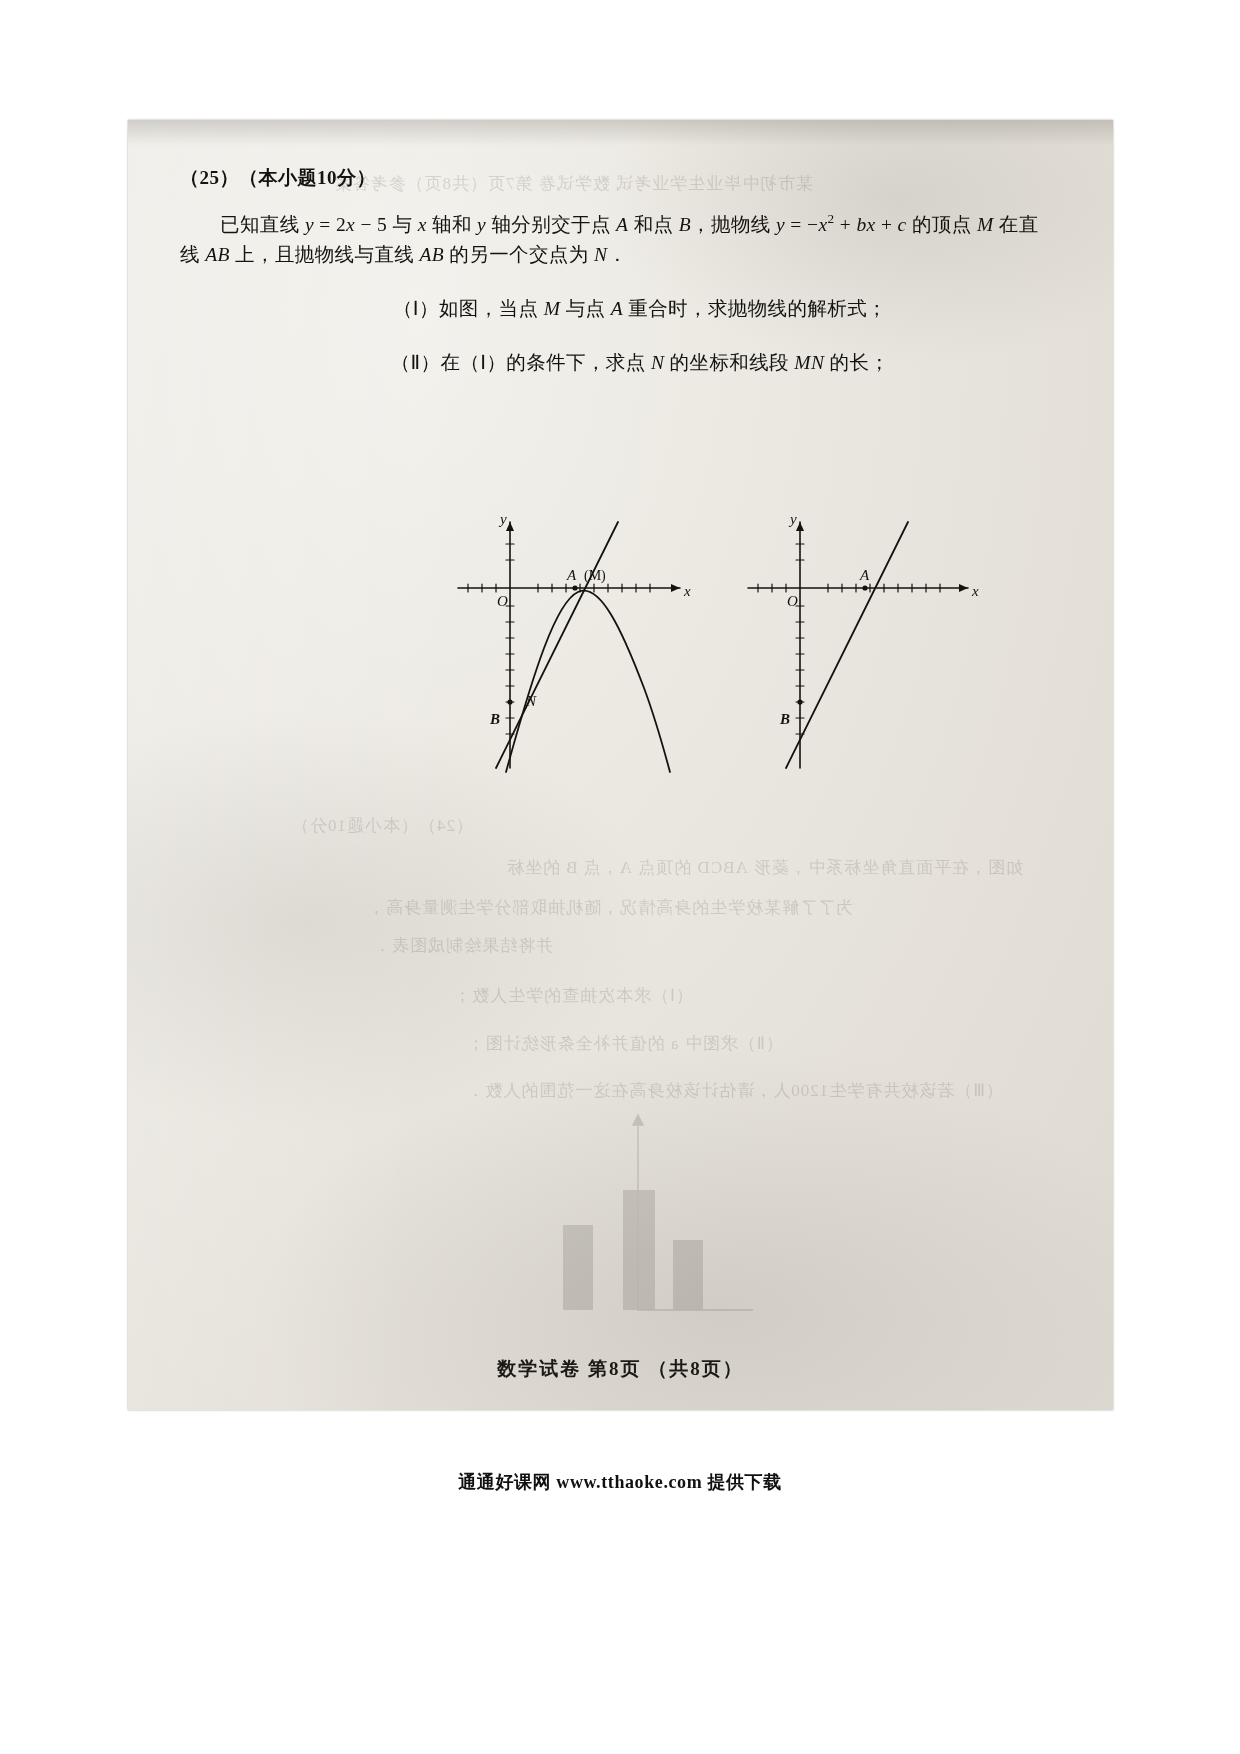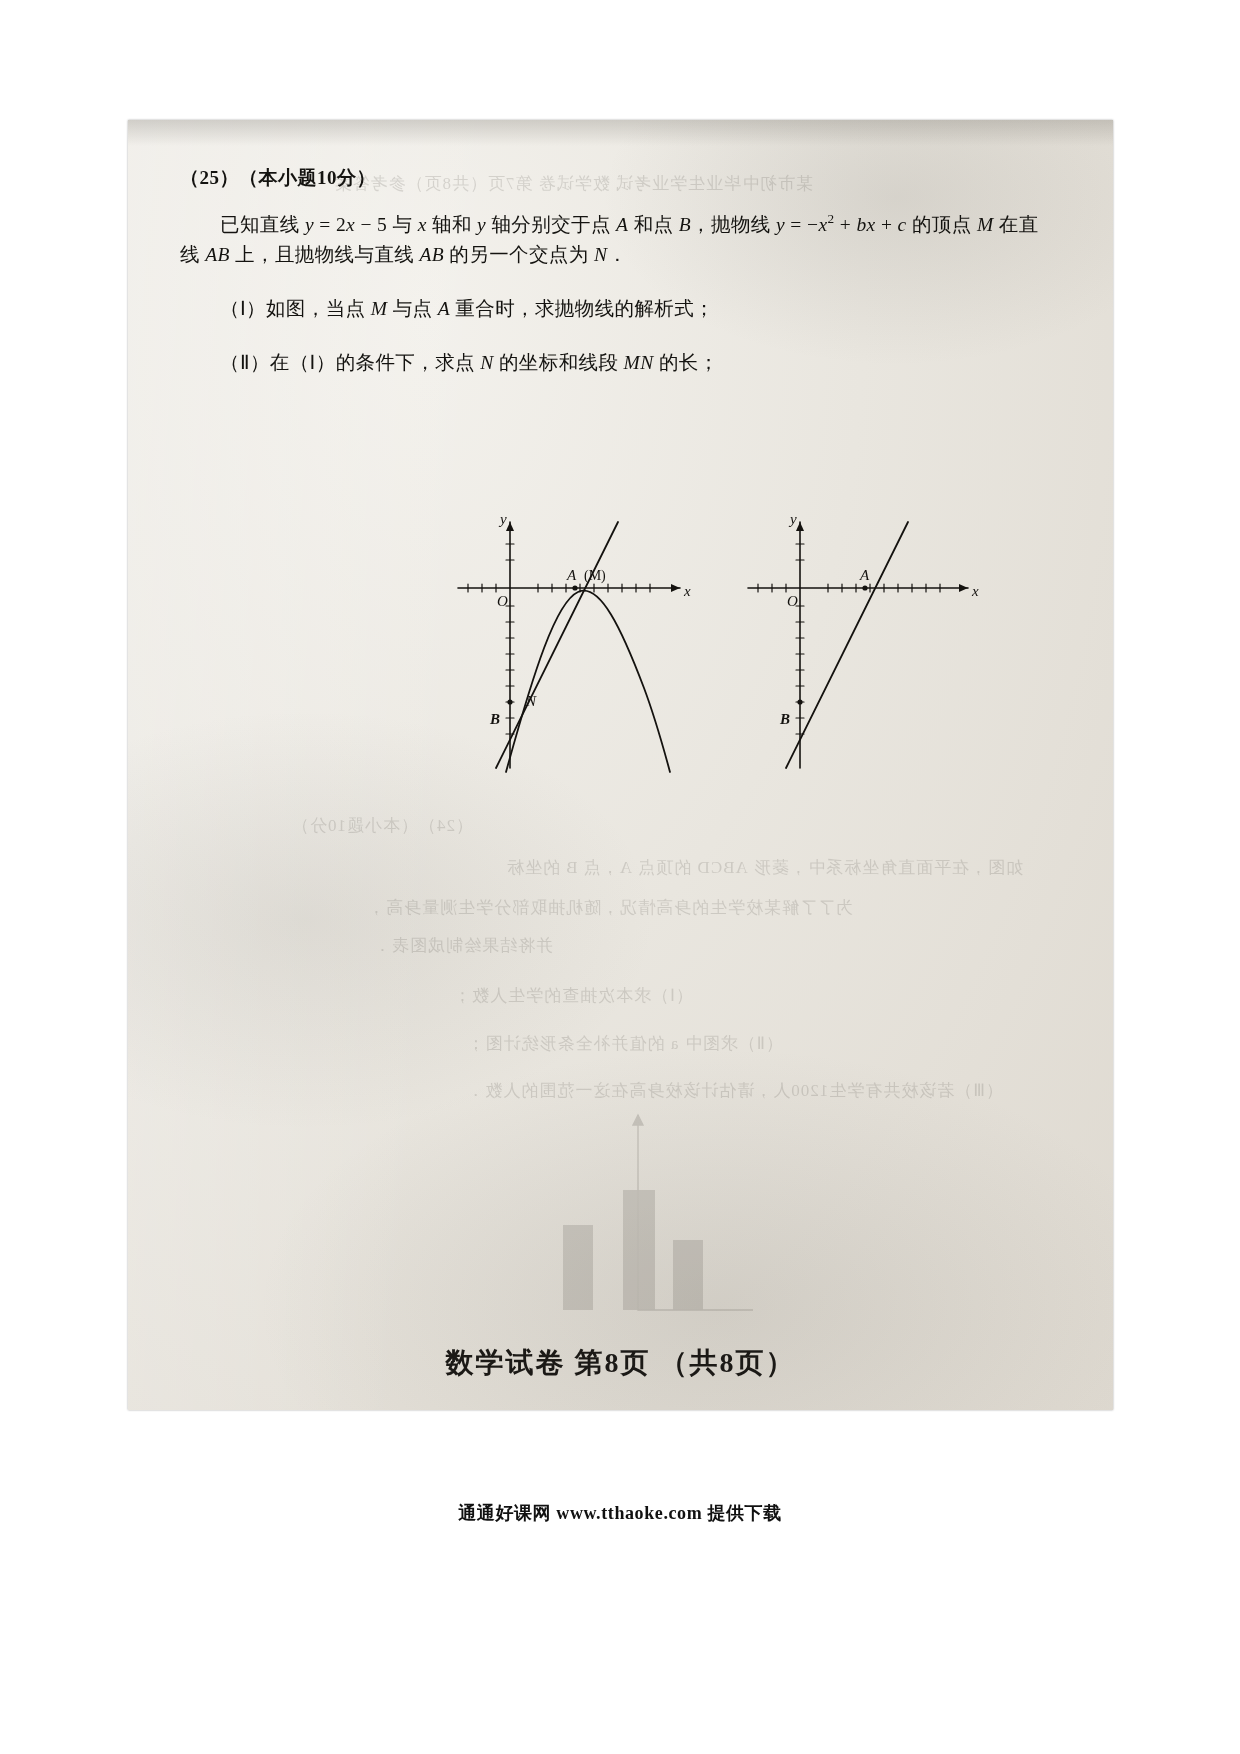--- a/index.html
+++ b/index.html
@@ -92,57 +92,56 @@
     font-size: 19px;
     margin: 0 0 22px 0;
   }
   .para {
     margin: 8px 0 24px 0;
     text-indent: 40px;
     font-size: 19.5px;
     letter-spacing: 0.4px;
     line-height: 1.55;
   }
-  .para.sub { text-indent: 40px; }
+  .para.sub { text-indent: 40px; text-align: center; }
   i.v { font-family: "Liberation Serif", serif; font-style: italic; }
   sup { font-size: 0.68em; }
 
   
   .figures {
     position: absolute;
     left: 320px;
     top: 390px;
     width: 620px;
     height: 300px;
   }
   .figures svg { display: block; }
 
   
   .page-footer {
     position: absolute;
     left: 0; right: 0;
     bottom: 28px;
     text-align: center;
-    font-size: 28px;
+    font-size: 19px;
     font-weight: bold;
     color: #1b1916;
     letter-spacing: 2px;
   }
 
   
   #site-credit {
     position: absolute;
     left: 0; right: 0;
     top: 1470px;
     text-align: center;
     font-size: 18px;
     font-weight: bold;
     color: #111;
     letter-spacing: 0.6px;
-    margin-top: 31px;
   }
 </style>
 </head>
 <body>
 
 <div id="scan-page">
   <div class="paper-inner">
 
     <div class="ghost-layer">
       <div class="ghost-line" style="left:300px; top:48px;">某市初中毕业生学业考试  数学试卷  第7页（共8页）参考答案</div>

